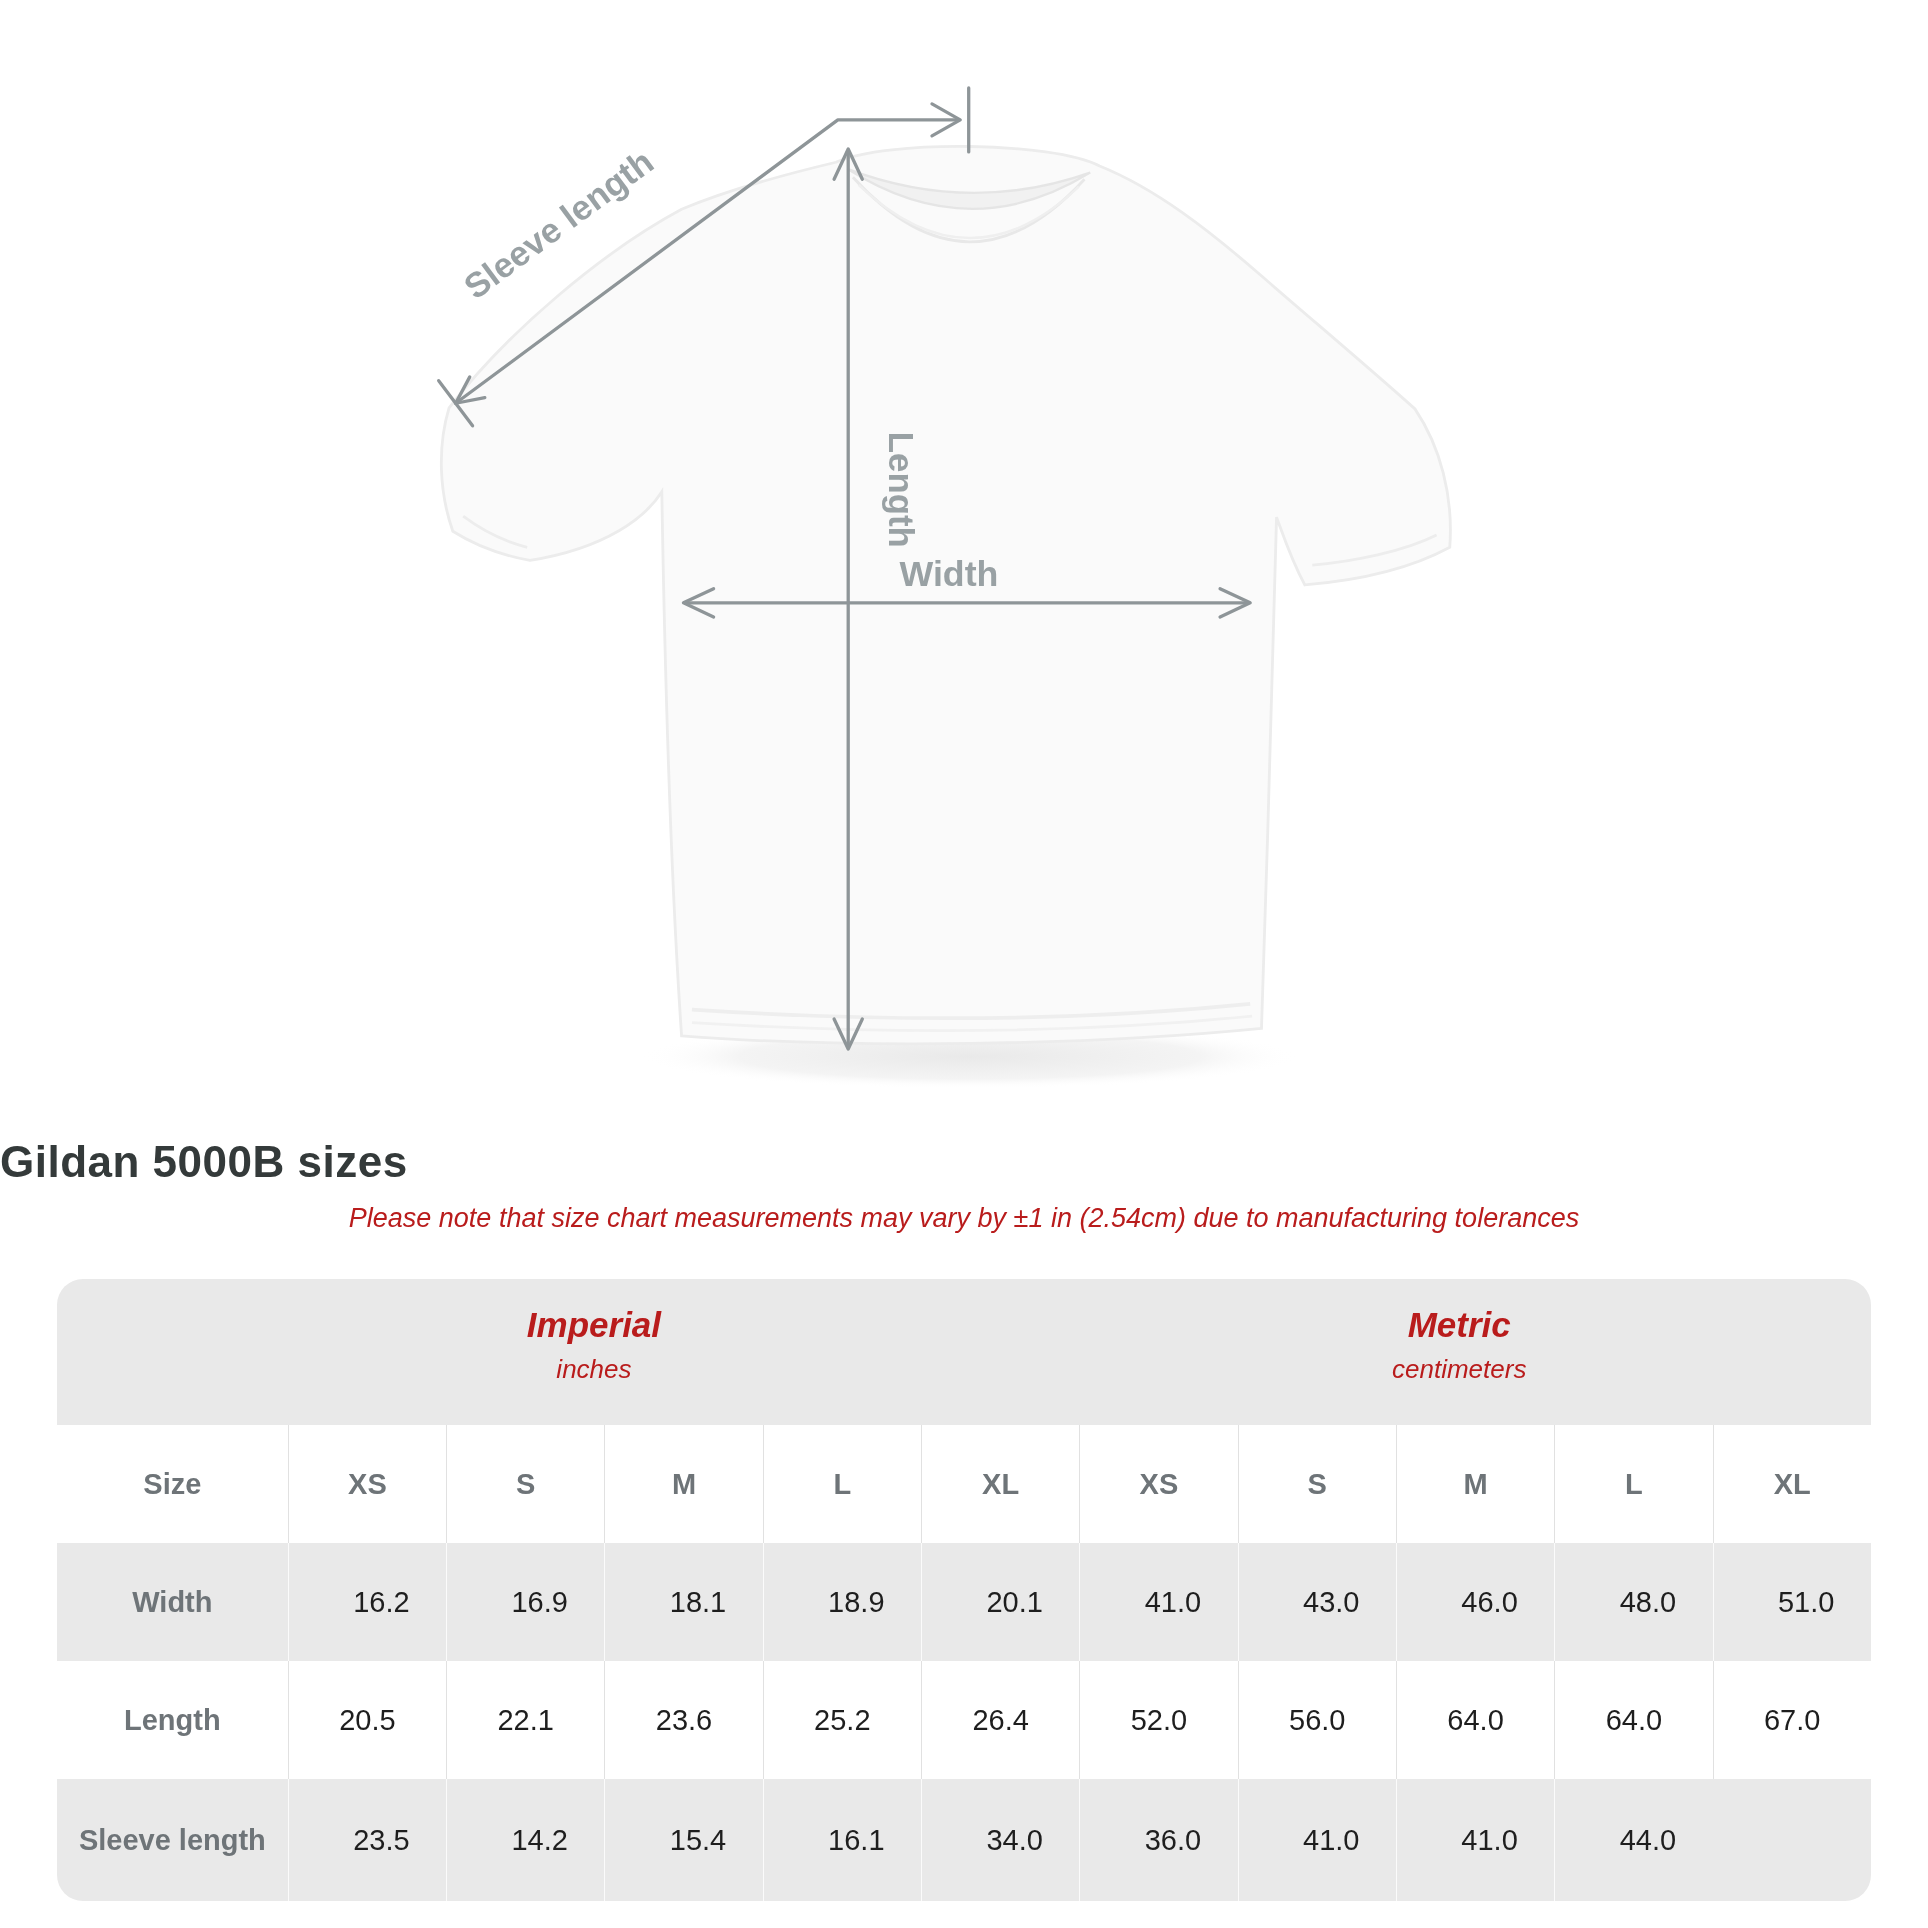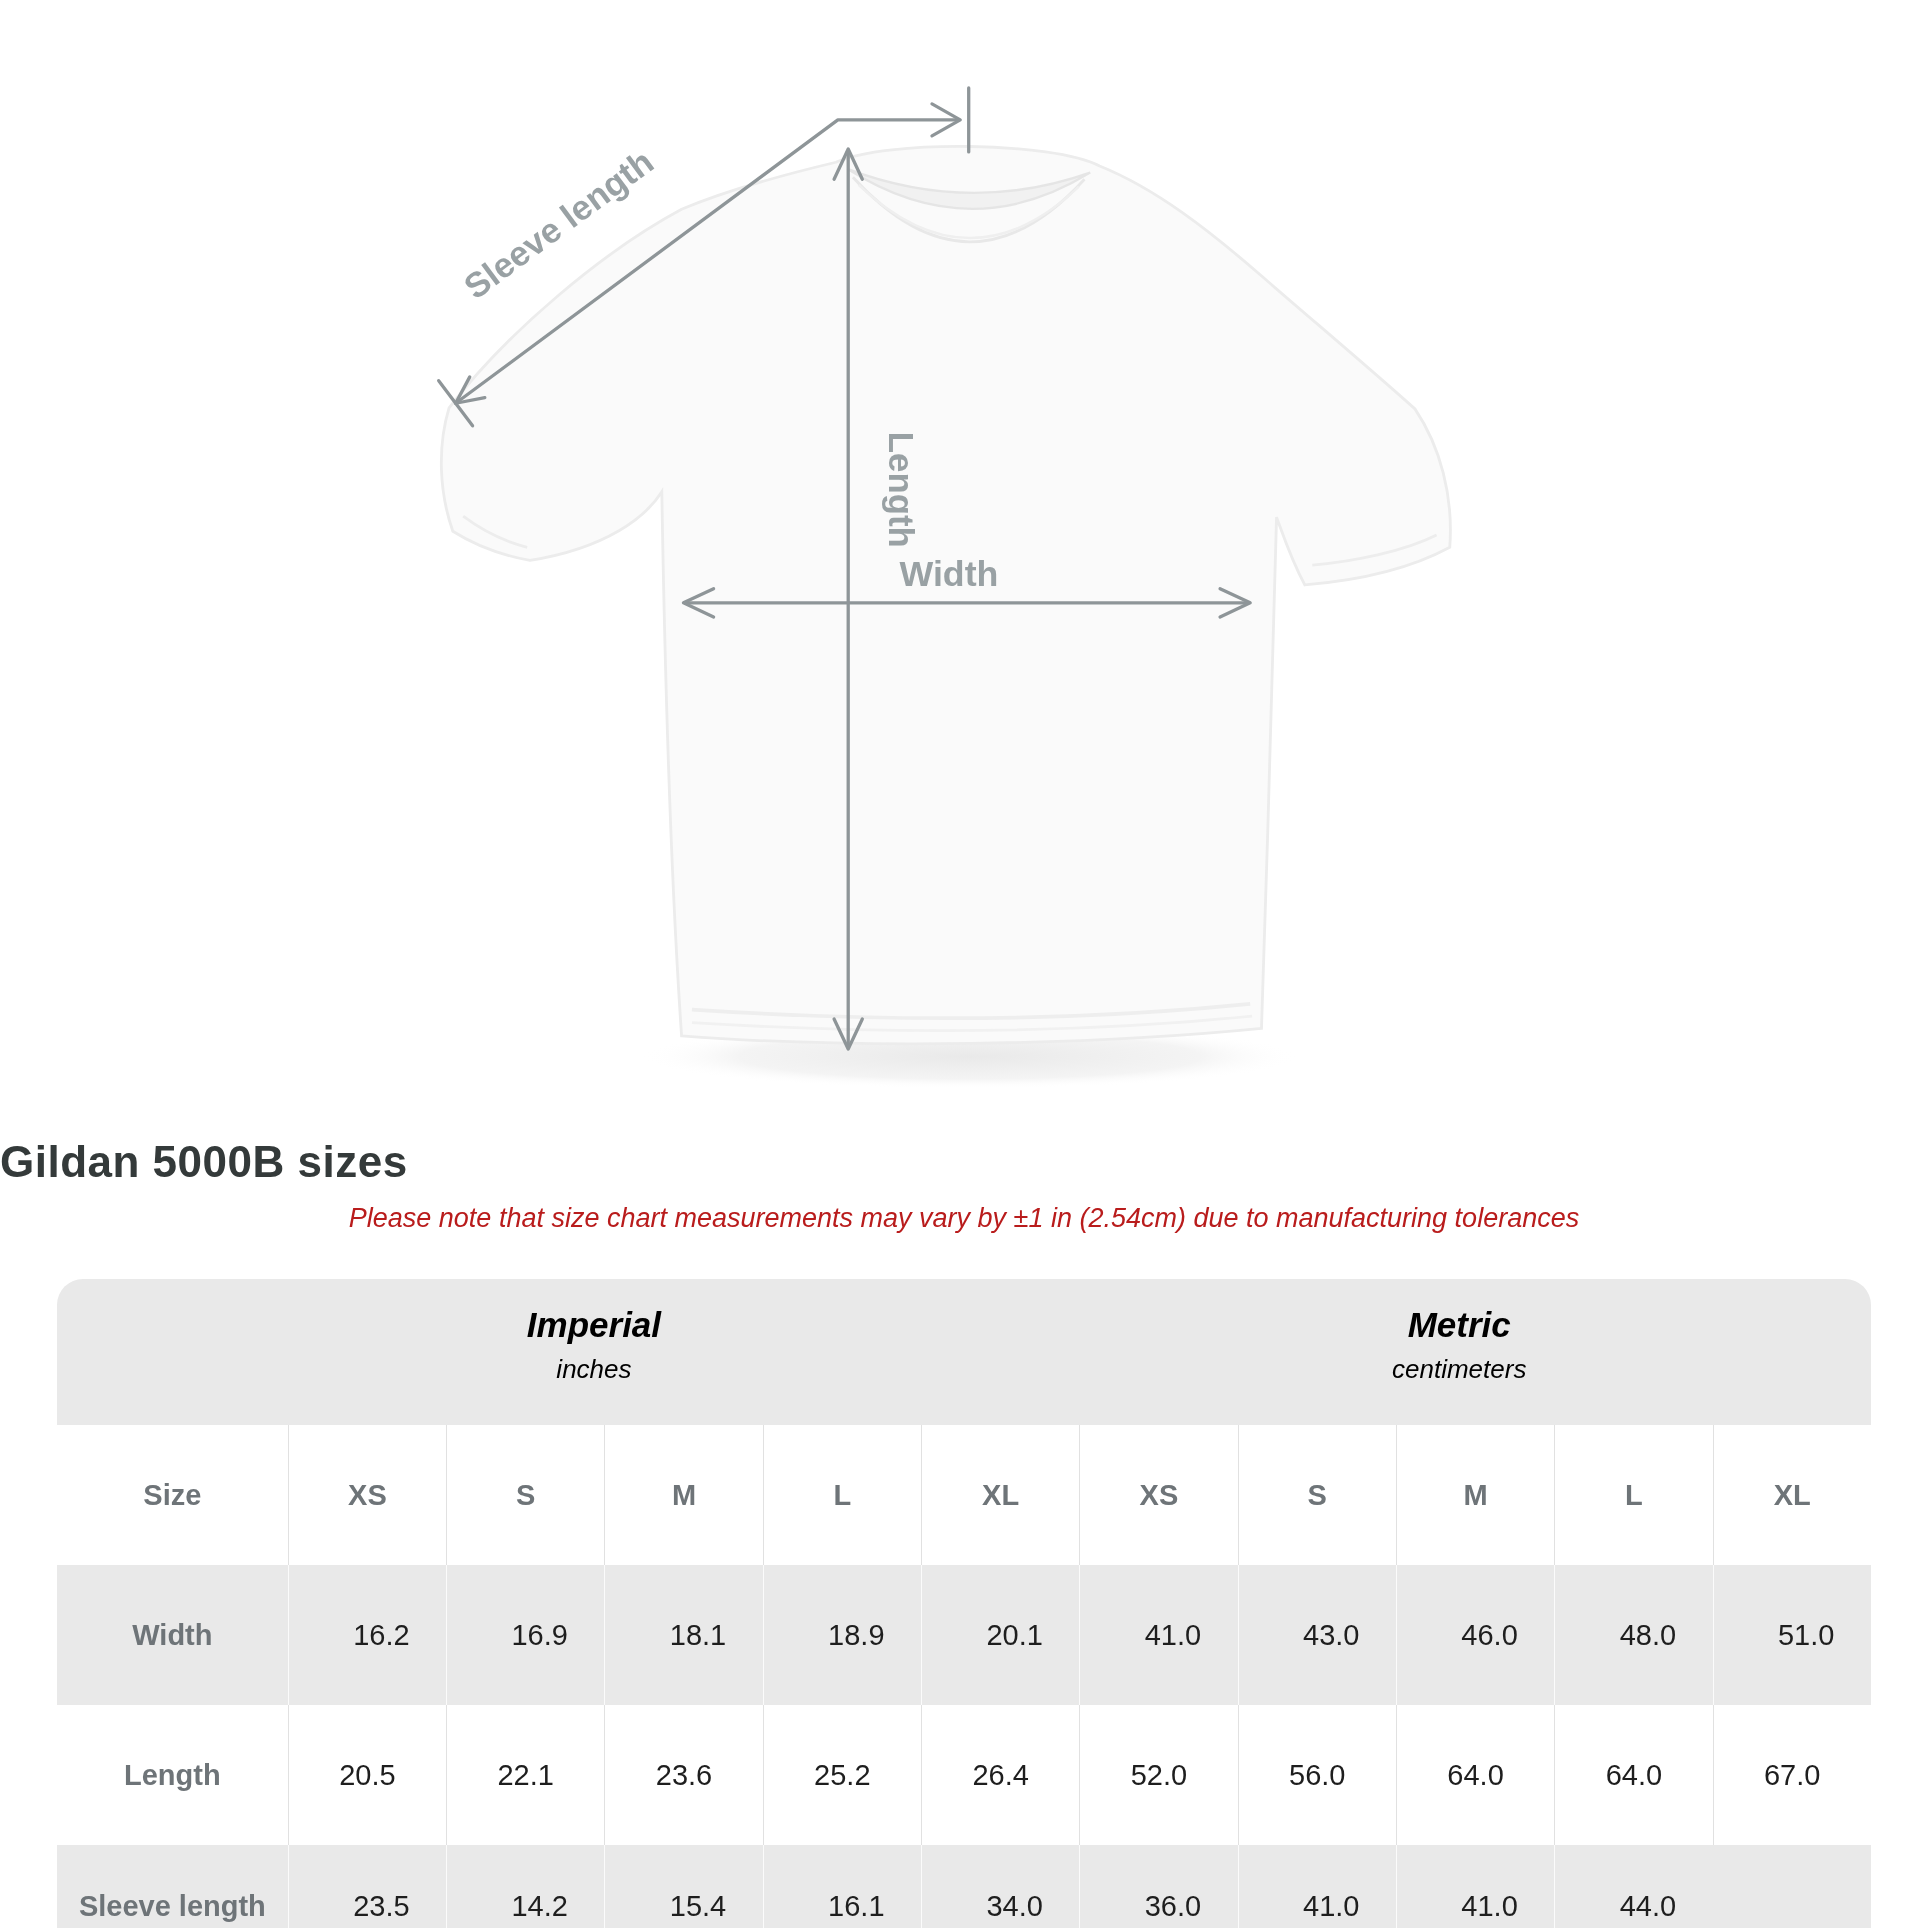--- a/index.html
+++ b/index.html
@@ -24,28 +24,28 @@
   .size-table{
     position:absolute;left:57px;top:1279px;width:1814px;height:617px;
     border-radius:26px;
   }
   .band{
     position:relative;height:146px;background:#e9e9e9;
     border-radius:26px 26px 0 0;
   }
   .group{
     position:absolute;top:26px;transform:translateX(-50%);
-    text-align:center;color:#000000;white-space:nowrap;
+    text-align:center;color:#b91c1c;white-space:nowrap;
   }
   .group.imperial{left:29.6%;}
   .group.metric{left:77.3%;}
   .gname{font-size:35px;font-weight:bold;font-style:italic;}
   .gunit{font-size:26px;font-style:italic;margin-top:9.4px;}
   .rows{display:flex;flex-direction:column;}
-  .trow{display:flex;height:140px;align-items:center;}
+  .trow{display:flex;height:118px;align-items:center;}
   .trow.plain{background:#ffffff;}
   .trow.striped{background:#e9e9e9;}
   .trow.last{border-radius:0 0 26px 26px;overflow:hidden;height:122px;}
   .cell{
     width:8.728%;height:100%;display:flex;align-items:center;justify-content:center;
     font-size:29px;color:#1e1e1e;box-sizing:border-box;
   }
   .cell.label{width:12.72%;font-weight:bold;color:#6e7478;}
   .cell.hed{font-weight:bold;color:#6e7478;}
   .trow.plain .cell + .cell{border-left:1.9px solid #e1e1e1;}

